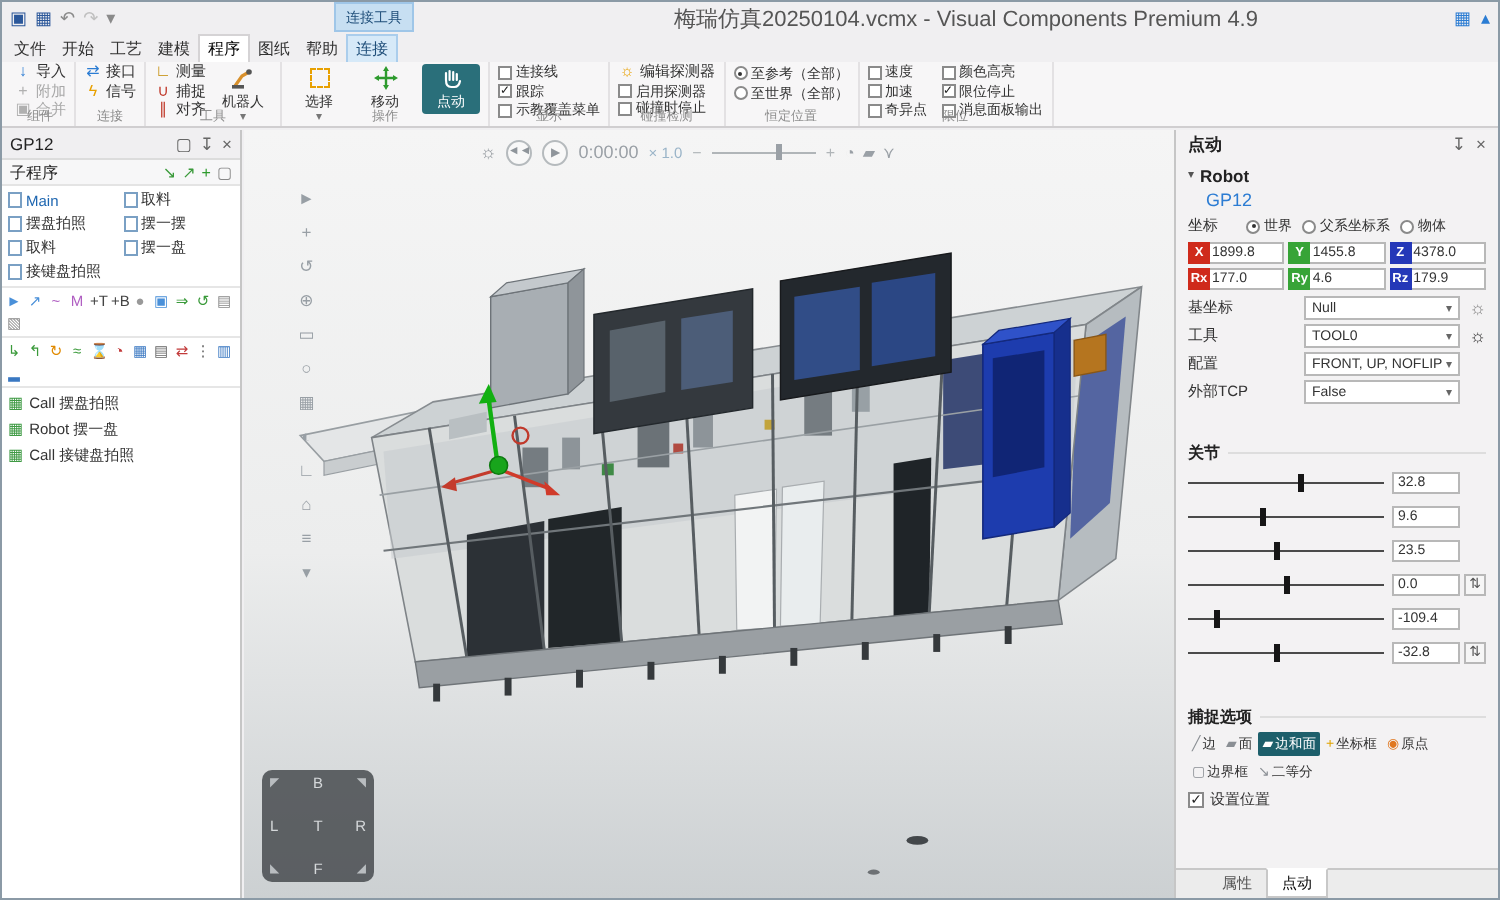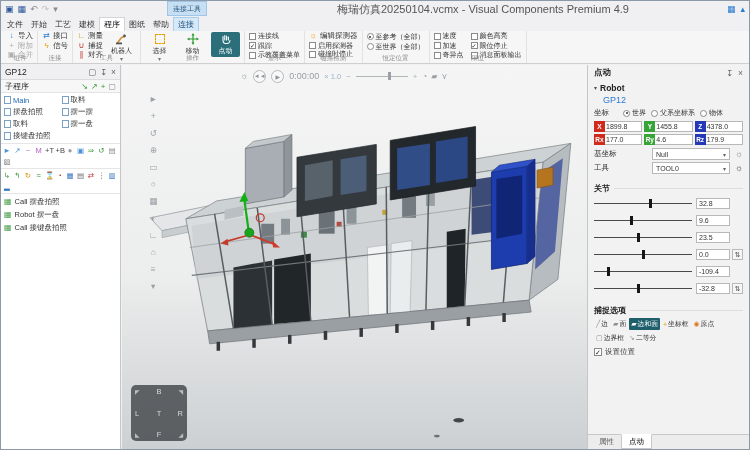--- a/index.html
+++ b/index.html
@@ -102,35 +102,35 @@
 .ax{min-width:11px;padding:0 1px;color:#fff;font-size:6.5px;font-weight:bold;display:flex;align-items:center;justify-content:center;flex:none}
 .cv{flex:1;background:#fff;border:1px solid #b8b8b8;border-left:none;font-size:7px;line-height:9px;padding:0 1px;overflow:hidden;white-space:nowrap}
 .frow{position:relative;display:flex;align-items:center;height:14px;padding-right:13px;gap:18px}
 .flab{width:40px;font-size:7.5px;color:#333;flex:none;white-space:nowrap;overflow:hidden}
 .fsel{flex:1;height:12px;background:#fff;border:1px solid #b8b8b8;font-size:7px;display:flex;align-items:center;padding:0 3px;gap:2px;overflow:hidden;white-space:nowrap}
 .fsel .val{flex:1;overflow:hidden}
 .fsel.blue .val{color:#2b7cd3}
 .fsel .crt{color:#666;font-size:6px}
 .fgear{position:absolute;right:0;font-size:9px;color:#888}
 .fgear.dark{color:#333;font-weight:bold}
-.sechead{display:flex;align-items:center;height:14px;font-size:8px;font-weight:bold;color:#222;margin-top:6px;gap:4px}
+.sechead{display:flex;align-items:center;height:14px;font-size:8px;font-weight:bold;color:#222;margin-top:16px;gap:4px}
 .sechead::after{content:"";flex:1;height:1px;background:#ddd}
 .jrow{position:relative;display:flex;align-items:center;height:17px;padding-right:13px;gap:4px}
 .jtrack{flex:1;position:relative;height:13px}
 .jline{position:absolute;left:0;right:0;top:6px;height:1px;background:#4a4a4a}
 .jhandle{position:absolute;top:2px;width:3px;height:9px;background:#161616}
 .jval{width:34px;height:11px;background:#fff;border:1px solid #b8b8b8;font-size:7px;line-height:9px;padding:0 2px;flex:none;overflow:hidden}
 .jstep{position:absolute;right:0;width:11px;height:11px;border:1px solid #b8b8b8;background:#f6f6f6;font-size:7px;line-height:9px;text-align:center;color:#555}
 .snaprow{display:flex;gap:1px;height:14px;align-items:center;flex-wrap:nowrap}
 .chip{display:flex;align-items:center;gap:1px;font-size:6.8px;color:#333;padding:1px 2px;white-space:nowrap;border-radius:1px}
 .chip .ci{font-size:7px}
 .chip.on{background:#1d5f6b;color:#fff}
 .sck{display:flex;align-items:center;gap:3px;height:13px;font-size:7.5px}
 .sck .box{width:8px;height:8px;font-size:7px;line-height:7px}
-.rtabs{position:absolute;bottom:0;left:0;right:0;height:15px;background:#ececec;border-top:1px solid #c8c8c8;display:flex;padding-left:4px}
+.rtabs{position:absolute;bottom:0;left:0;right:0;height:15px;background:#ececec;border-top:1px solid #c8c8c8;display:flex;padding-left:16px}
 .rtab{padding:0 7px;font-size:7.5px;display:flex;align-items:center;color:#555}
 .rtab.on{background:#fff;border:1px solid #c8c8c8;border-top:1px solid #fff;margin-top:-1px;color:#000}
 </style>
 </head>
 <body>
 
 <div class="app">
 
   <div class="titlebar">
     <div class="qat">
@@ -707,21 +707,37 @@
             <div class="frow">
               <span class="flab">工具</span>
               <span class="fsel">
                 <span class="val">TOOL0</span>
                 <span class="crt">▾</span>
               </span>
               <span class="fgear dark">☼</span>
             </div>
 
 
-
+            <div class="frow">
+              <span class="flab">配置</span>
+              <span class="fsel">
+                <span class="val">FRONT, UP, NOFLIP</span>
+                <span class="crt">▾</span>
+              </span>
+
+            </div>
+
+            <div class="frow">
+              <span class="flab">外部TCP</span>
+              <span class="fsel">
+                <span class="val">False</span>
+                <span class="crt">▾</span>
+              </span>
+
+            </div>
           </div>
 
         <div class="sechead">
           <span>关节</span>
         </div>
 
         <div>
 
             <div class="jrow">
               <span class="jtrack">

